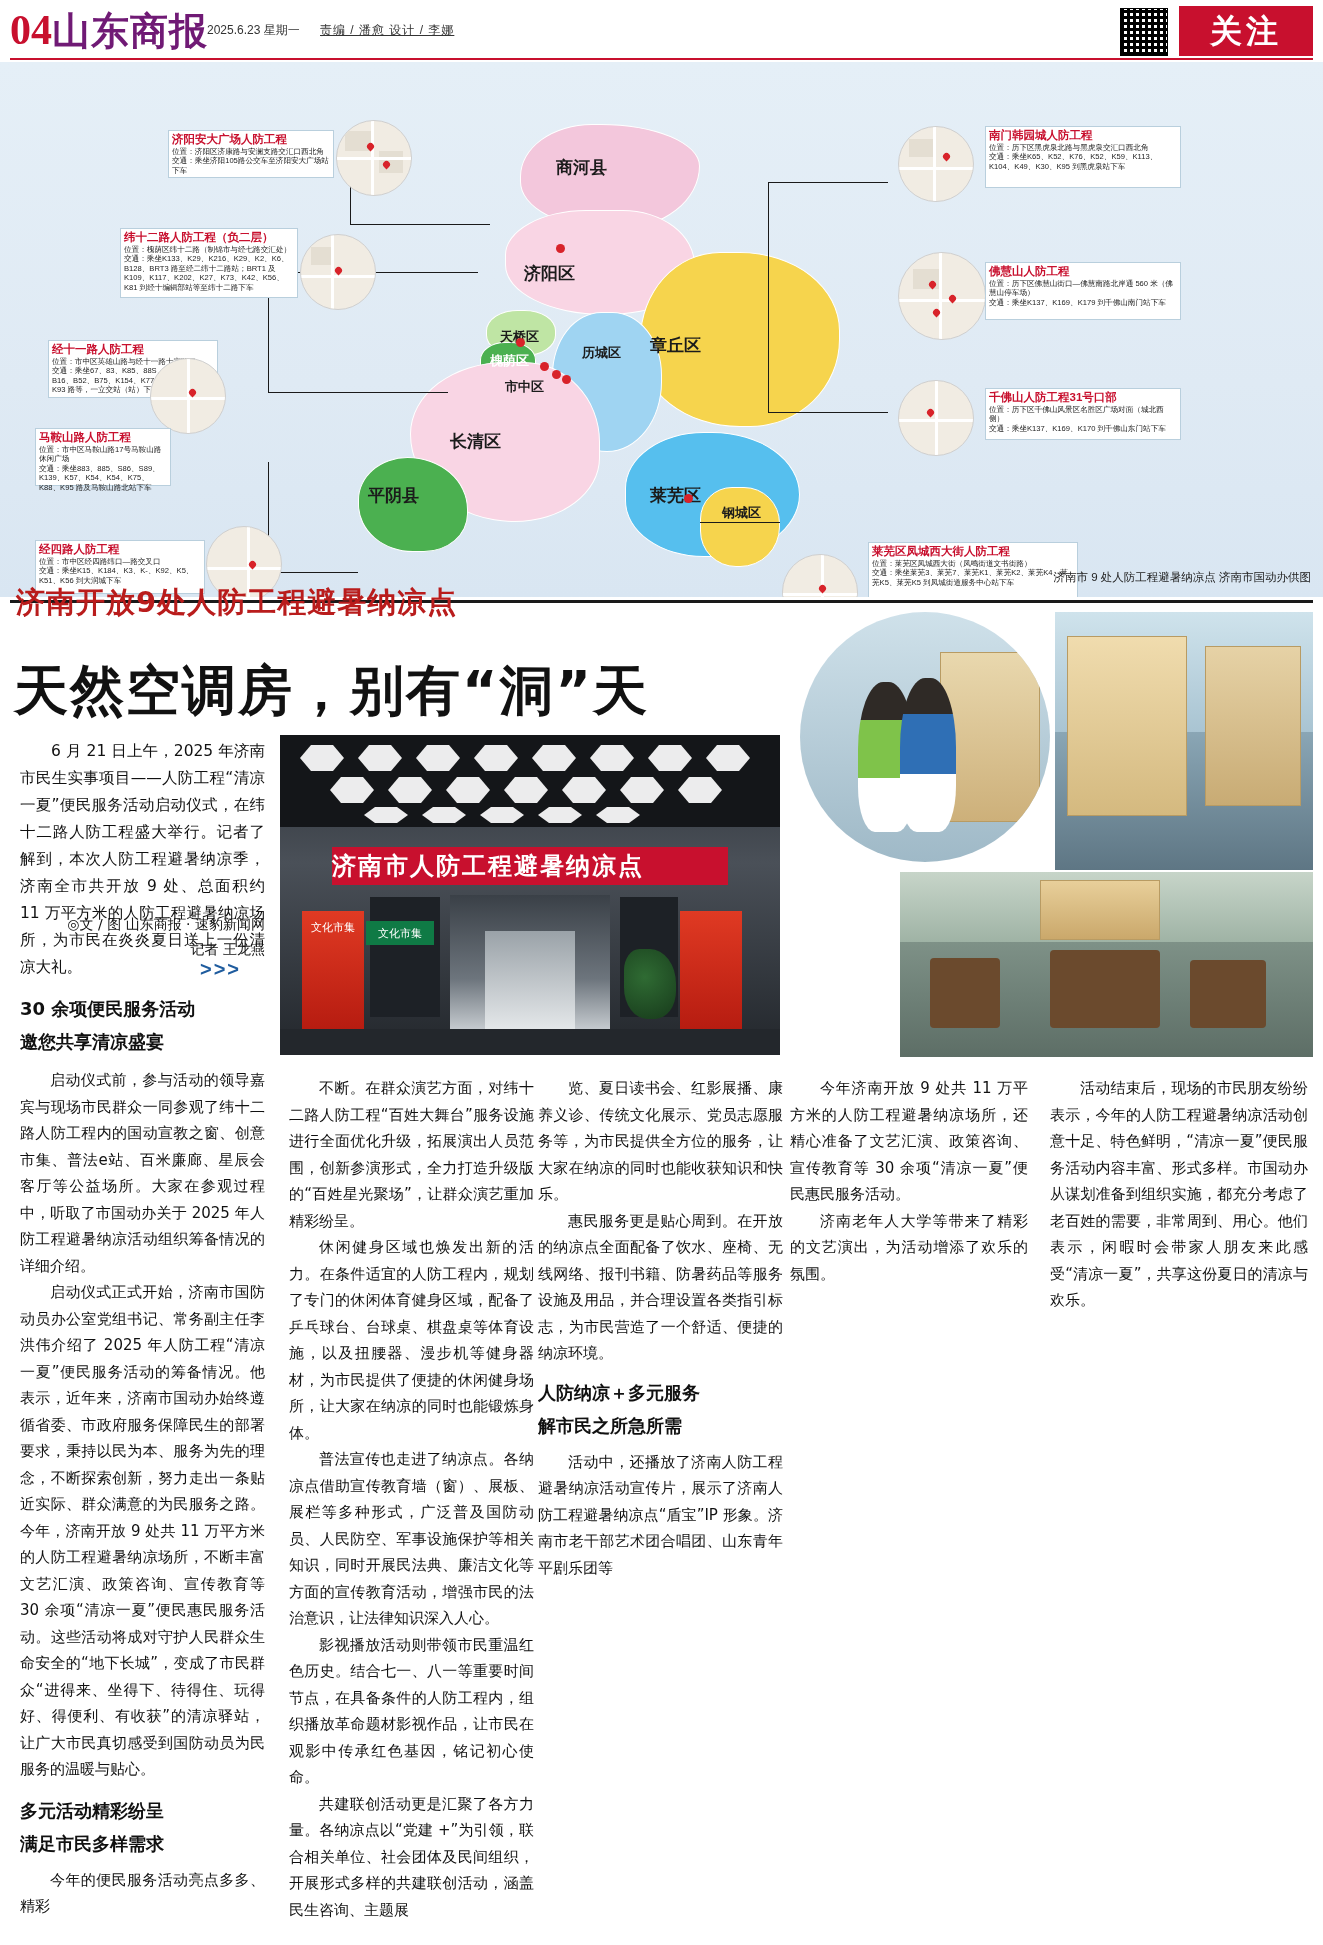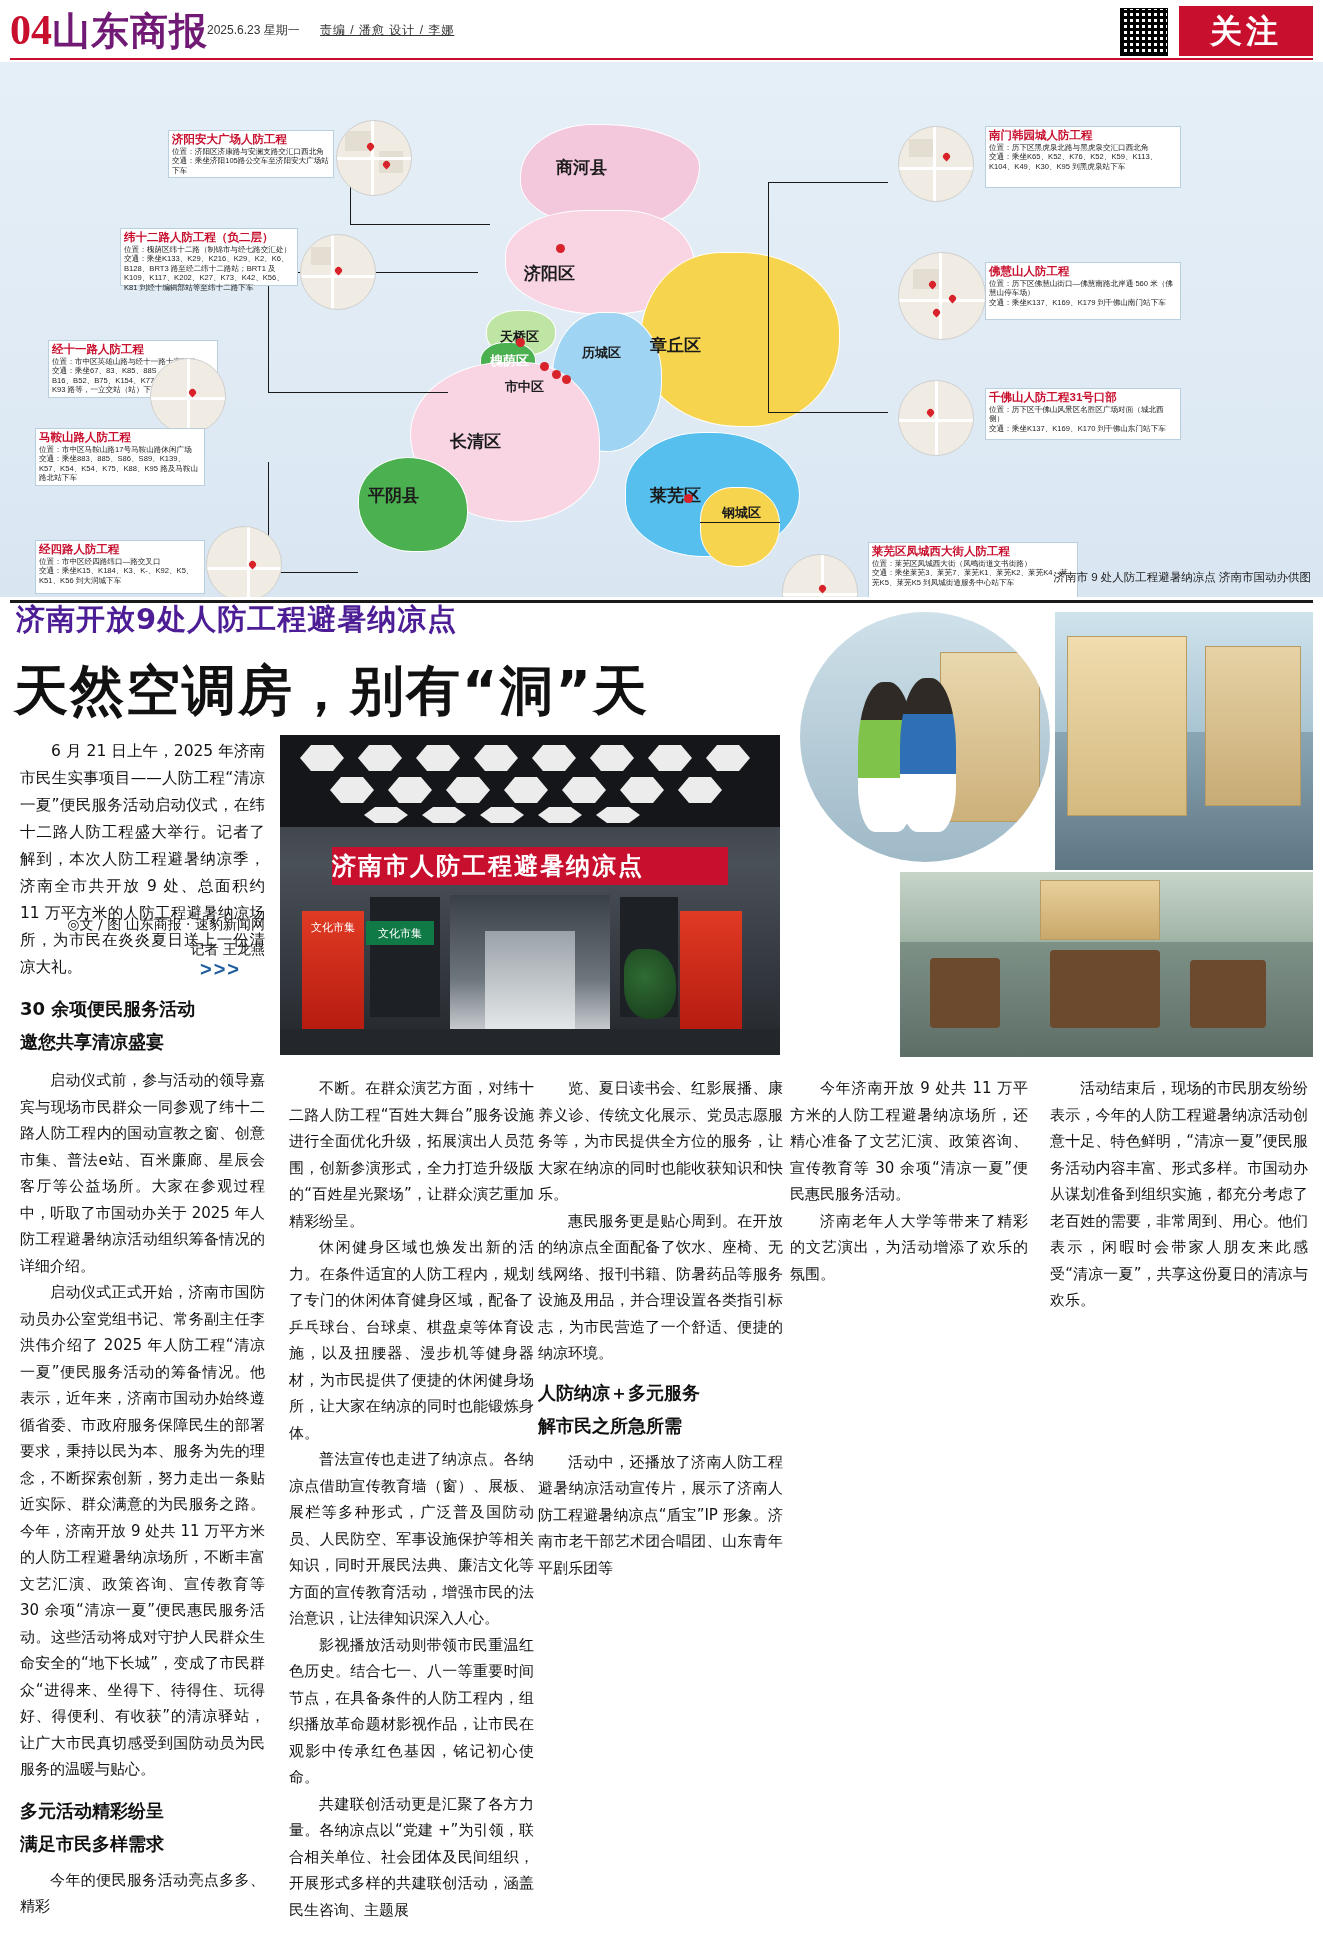--- a/index.html
+++ b/index.html
@@ -174,24 +174,24 @@
 
   
   .hl-rule-top {
     position: absolute;
     left: 10px; top: 600px;
     width: 1303px; height: 3px;
     background: #1a1a1a;
   }
   .kicker {
     position: absolute;
-    left: 16px; top: 600px;
+    left: 16px; top: 583px;
     font-size: 29px;
     font-weight: bold;
-    color: #4c1d95;
+    color: #b91c1c;
     letter-spacing: 1px;
     font-family: "DejaVu Sans", sans-serif;
   }
   .headline {
     position: absolute;
     left: 14px; top: 655px;
     font-size: 54px;
     font-weight: bold;
     color: #111;
     letter-spacing: 2px;
@@ -453,21 +453,21 @@
     </div>
     <div class="minimap" style="left:336px; top:58px; width:76px; height:76px;">
       <div class="blk" style="left:8px;top:10px;width:26px;height:20px;"></div>
       <div class="blk" style="left:42px;top:30px;width:24px;height:22px;"></div>
       <div class="road" style="left:0;top:36px;width:76px;height:3px;"></div>
       <div class="road" style="left:34px;top:0;width:3px;height:76px;"></div>
       <div class="pin" style="left:30px;top:22px;"></div>
       <div class="pin" style="left:46px;top:40px;"></div>
     </div>
 
-    <div class="callout" style="left:120px; top:166px; width:178px; height:58px;">
+    <div class="callout" style="left:120px; top:166px; width:178px; height:70px;">
       <div class="callout-title">纬十二路人防工程（负二层）</div>
       <div class="callout-body" style="white-space:pre-line;">位置：槐荫区纬十二路（制锦市与经七路交汇处）
 交通：乘坐K133、K29、K216、K29、K2、K6、B128、BRT3 路至经二纬十二路站；BRT1 及 K109、K117、K202、K27、K73、K42、K56、K81 到经十编辑部站等至纬十二路下车</div>
     </div>
     <div class="minimap" style="left:300px; top:172px; width:76px; height:76px;">
       <div class="blk" style="left:10px;top:12px;width:22px;height:18px;"></div>
       <div class="road" style="left:0;top:40px;width:76px;height:3px;"></div>
       <div class="road" style="left:30px;top:0;width:3px;height:76px;"></div>
       <div class="pin" style="left:34px;top:32px;"></div>
     </div>
@@ -476,21 +476,21 @@
       <div class="callout-title">经十一路人防工程</div>
       <div class="callout-body" style="white-space:pre-line;">位置：市中区英雄山路与经十一路十字路口
 交通：乘坐67、83、K85、88S、88S、889、B16、B52、B75、K154、K77、K88、K58、K93 路等，一立交站（站）下车</div>
     </div>
     <div class="minimap" style="left:150px; top:296px; width:76px; height:76px;">
       <div class="road" style="left:0;top:38px;width:76px;height:3px;"></div>
       <div class="road" style="left:36px;top:0;width:3px;height:76px;"></div>
       <div class="pin" style="left:38px;top:30px;"></div>
     </div>
 
-    <div class="callout" style="left:35px; top:366px; width:170px; height:58px;">
+    <div class="callout" style="left:35px; top:366px; width:136px; height:58px;">
       <div class="callout-title">马鞍山路人防工程</div>
       <div class="callout-body" style="white-space:pre-line;">位置：市中区马鞍山路17号马鞍山路休闲广场
 交通：乘坐883、885、S86、S89、K139、K57、K54、K54、K75、K88、K95 路及马鞍山路北站下车</div>
     </div>
 
     <div class="callout" style="left:35px; top:478px; width:170px; height:54px;">
       <div class="callout-title">经四路人防工程</div>
       <div class="callout-body" style="white-space:pre-line;">位置：市中区经四路纬口—路交叉口
 交通：乘坐K15、K184、K3、K-、K92、K5、K51、K56 到大润城下车</div>
     </div>

